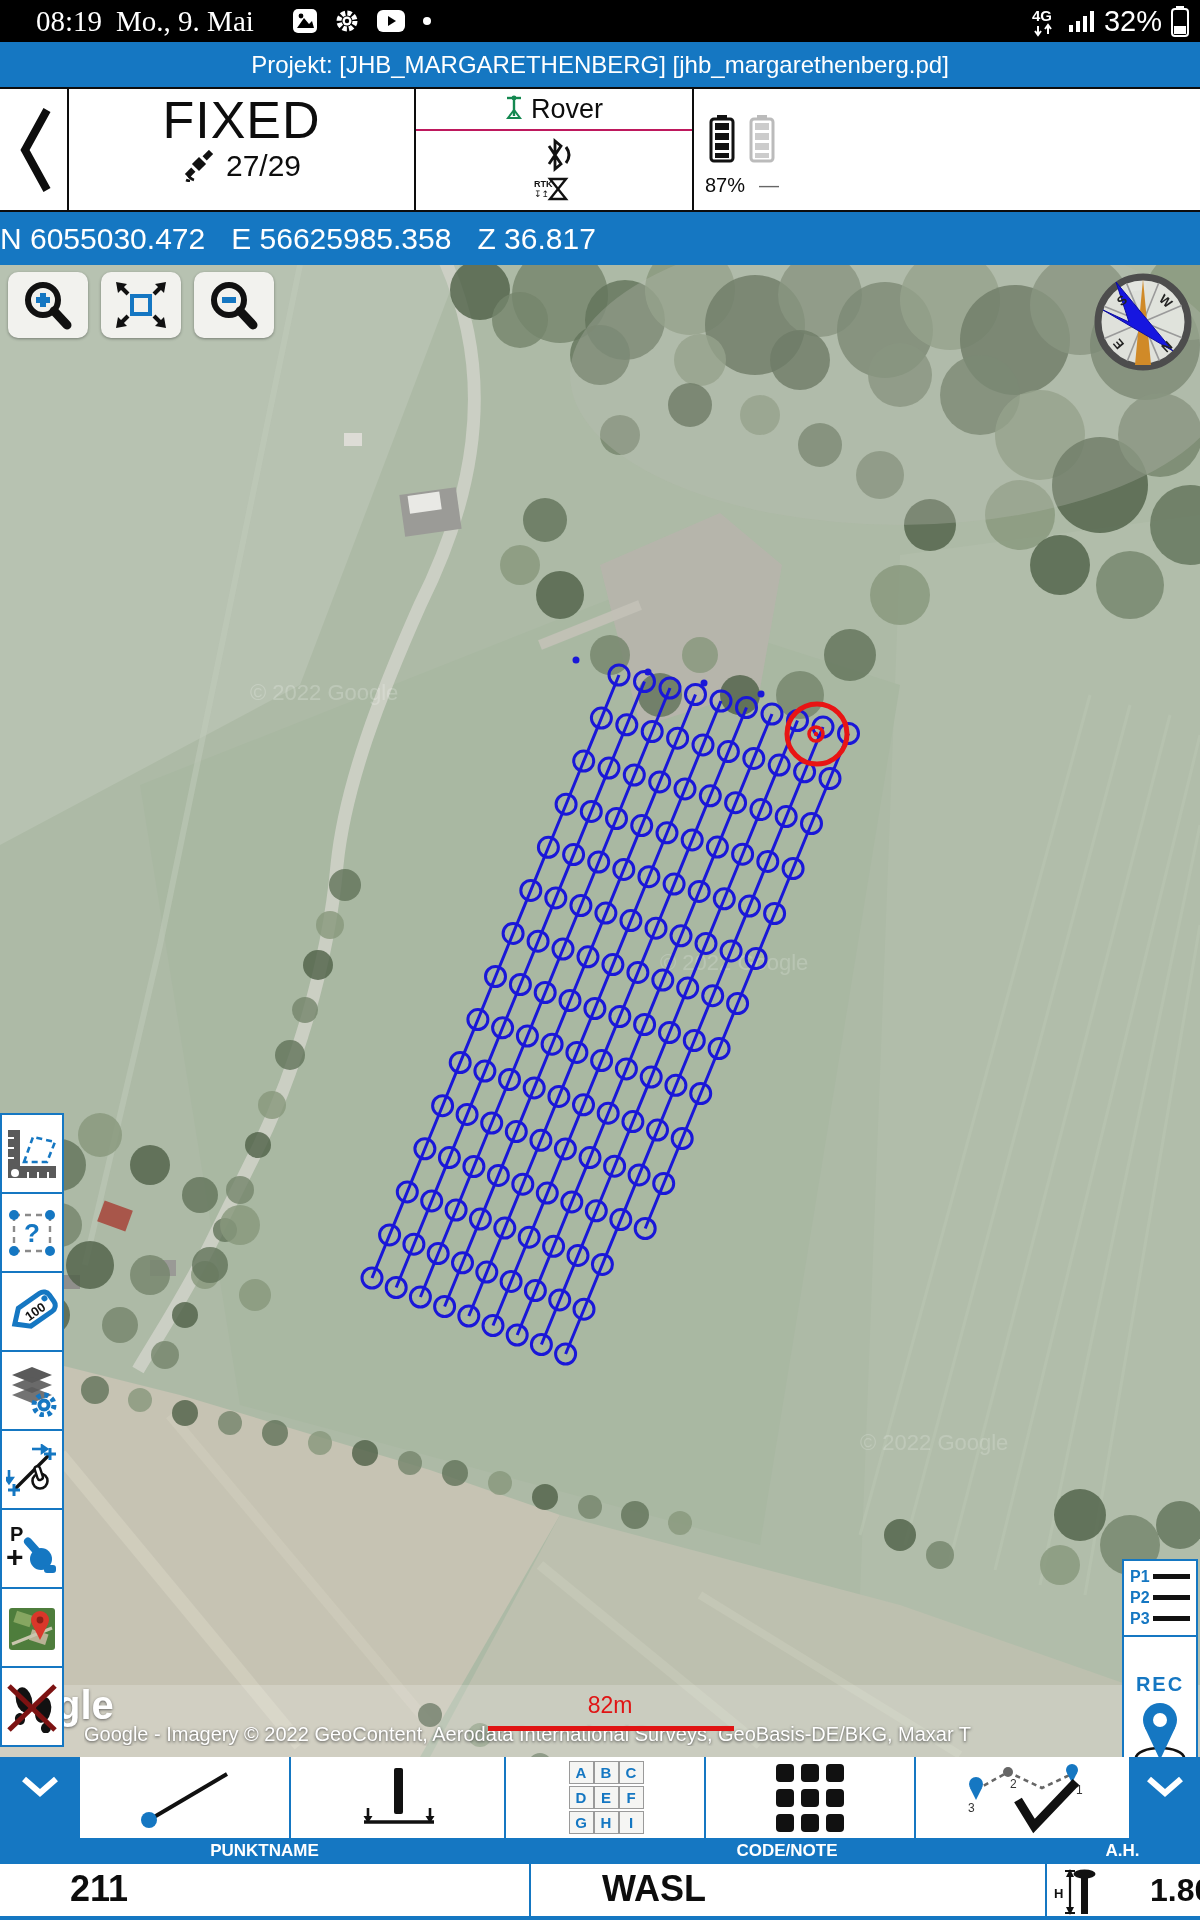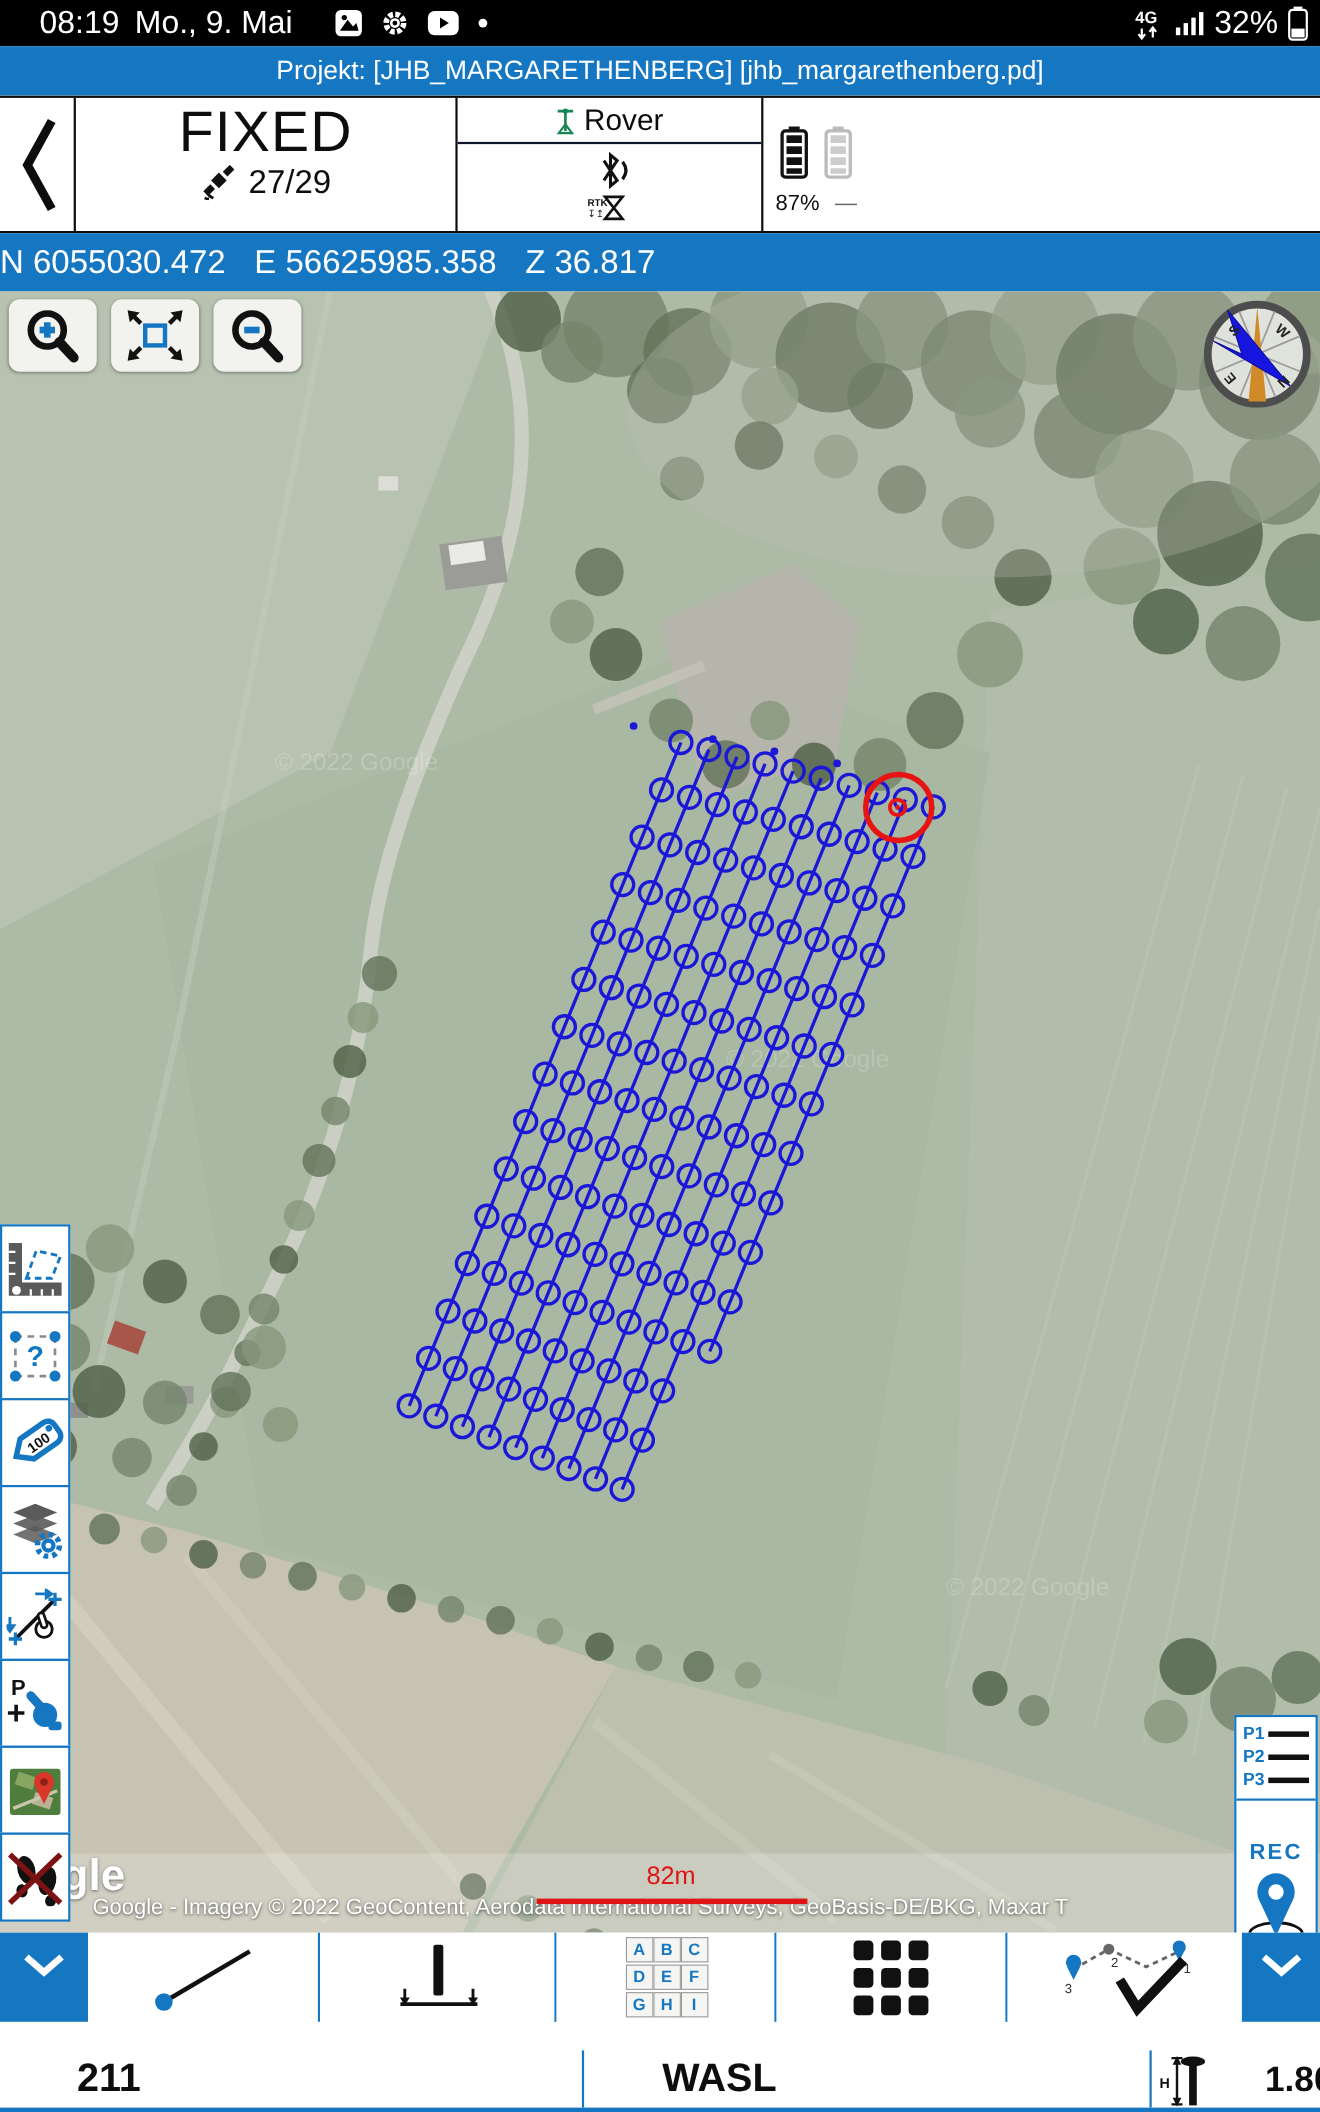--- a/index.html
+++ b/index.html
@@ -3,21 +3,21 @@
 <meta charset="utf-8">
 <style>
   html,body{margin:0;padding:0;background:#222;}
   .screen{position:relative;width:1200px;height:1920px;background:#fff;overflow:hidden;
           font-family:"Liberation Sans",sans-serif;-webkit-font-smoothing:antialiased;}
   .abs{position:absolute;}
 
   
   .status-bar{left:0;top:0;width:1200px;height:42px;background:#000;color:#fff;
               display:flex;align-items:center;}
-  .sb-left{display:flex;align-items:center;gap:14px;margin-left:36px;font-size:29px;}
+  .sb-left{display:flex;align-items:center;gap:14px;margin-left:36px;font-size:29px;font-family:Liberation Serif, serif;}
   .sb-icons{display:flex;align-items:center;gap:16px;margin-left:24px;}
   .sb-right{margin-left:auto;margin-right:10px;display:flex;align-items:center;gap:8px;font-size:29px;}
 
   
   .project-bar{left:0;top:42px;width:1200px;height:45px;background:#1577c2;color:#fff;
                display:flex;align-items:center;justify-content:center;font-size:24px;}
 
   
   .header{left:0;top:87px;width:1200px;height:125px;background:#fff;color:#0d0d0d;
           display:flex;border-top:2px solid #0d0d0d;border-bottom:2px solid #0d0d0d;box-sizing:border-box;}
@@ -25,22 +25,22 @@
   .hcell:last-child{border-right:none;}
   .c-back{width:69px;justify-content:center;}
   .c-hv{width:408px;}
   .c-fix{width:347px;}
   .c-rov{width:278px;}
   .c-bat{width:96px;justify-content:center;}
   .green-bar{margin-top:9px;width:292px;height:55px;background:#2ee32e;border:1px solid #145214;border-radius:9px;}
   .hv-txt{font-size:28px;line-height:29px;margin-top:2px;}
   .fixed-txt{font-size:52px;letter-spacing:1px;margin-top:2px;line-height:58px;}
   .sat-row{display:flex;align-items:center;gap:10px;font-size:30px;}
-  .rov-row{width:100%;display:flex;align-items:center;justify-content:center;gap:8px;
-           font-size:27px;border-bottom:2px solid #0f172a;padding:5px 0 4px 0;box-sizing:border-box;}
+  .rov-row{width:100%;display:flex;align-items:flex-start;justify-content:center;gap:8px;
+           font-size:27px;border-bottom:2px solid #be185d;padding:5px 0 4px 0;box-sizing:border-box;}
   .bt-row{margin-top:4px;height:42px;display:flex;align-items:center;}
   .rtk-row{display:flex;align-items:center;gap:6px;font-size:26px;flex-direction:column;}
   .bat-row{display:flex;gap:12px;margin-top:12px;}
   .bat-lbl{display:flex;gap:14px;font-size:20px;margin-top:10px;}
   .bat-lbl .dim{color:#666;}
 
   
   .coord-bar{left:0;top:212px;width:1200px;height:53px;background:#1577c2;color:#fff;
              display:flex;align-items:center;justify-content:flex-start;gap:26px;font-size:30px;}
 
@@ -788,20 +788,25 @@
         <path d="M58,40 L74,66 L116,22" fill="none" stroke="#111" stroke-width="9"></path>
       </svg>
     </div>
     <div class="blue-corner" style="width:71px;">
       <svg width="44" height="28" style="margin-top:16px;">
         <polyline points="6,6 22,20 38,6" fill="none" stroke="#fff" stroke-width="6"></polyline>
       </svg>
     </div>
   </div>
 
+  <div class="abs label-bar">
+    <span style="left:0;width:529px;">PUNKTNAME</span>
+    <span style="left:529px;width:516px;">CODE/NOTE</span>
+    <span style="left:1045px;width:155px;">A.H.</span>
+  </div>
 
   <div class="abs input-row">
     <span class="val" style="left:28px;">211</span>
     <div class="vdiv" style="left:529px;"></div>
     <span class="val" style="left:560px;">WASL</span>
     <div class="vdiv" style="left:1045px;"></div>
     <svg class="abs" style="left:1053px;top:2px;" width="48" height="50">
       <text x="1" y="32" font-size="13" font-weight="bold" fill="#111">H</text>
       <line x1="17" y1="8" x2="17" y2="44" stroke="#111" stroke-width="2.2"></line>
       <polygon points="13,11 17,3 21,11" fill="#111"></polygon>

